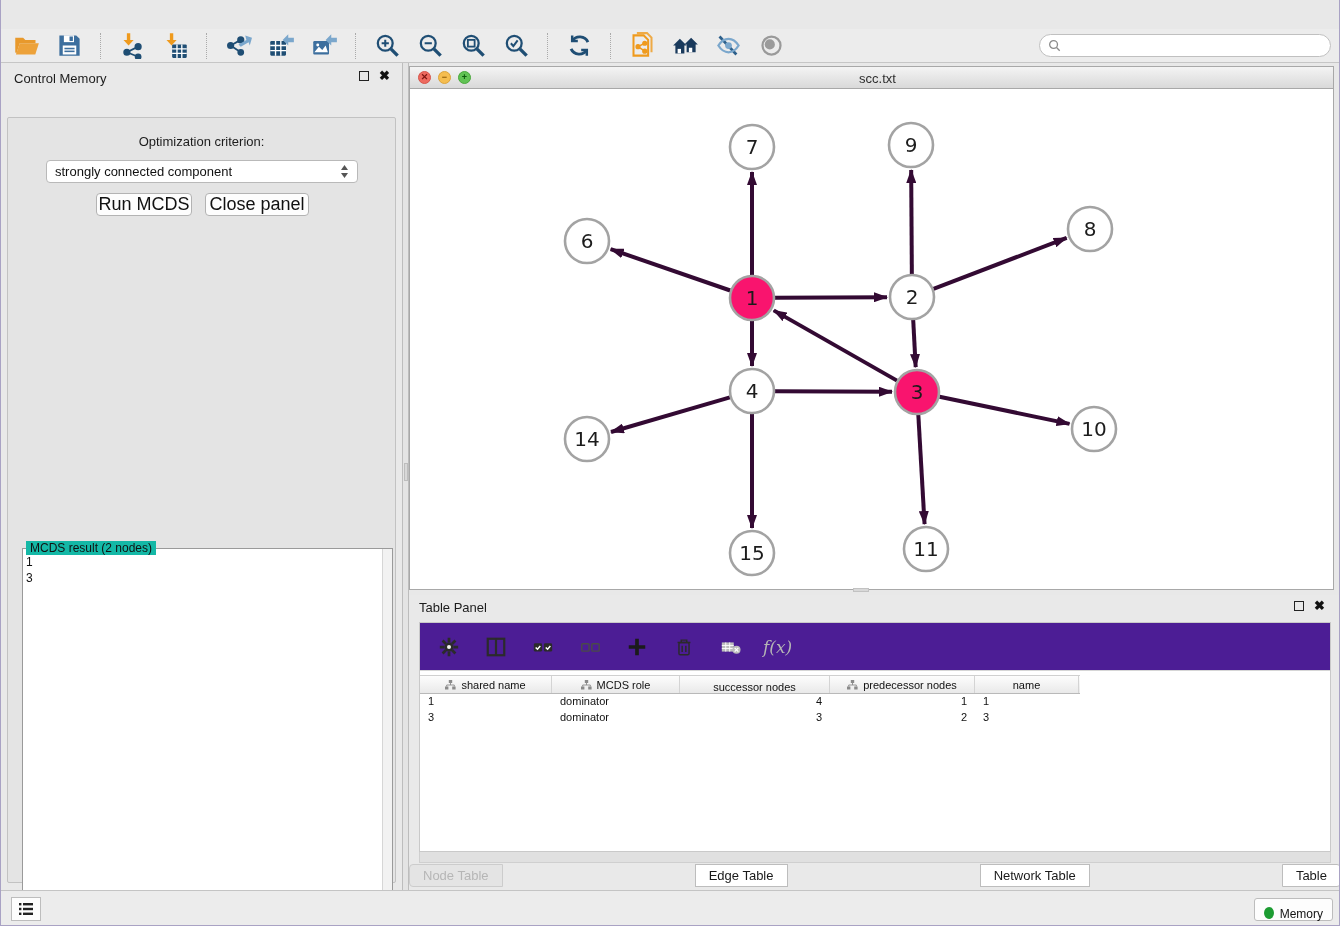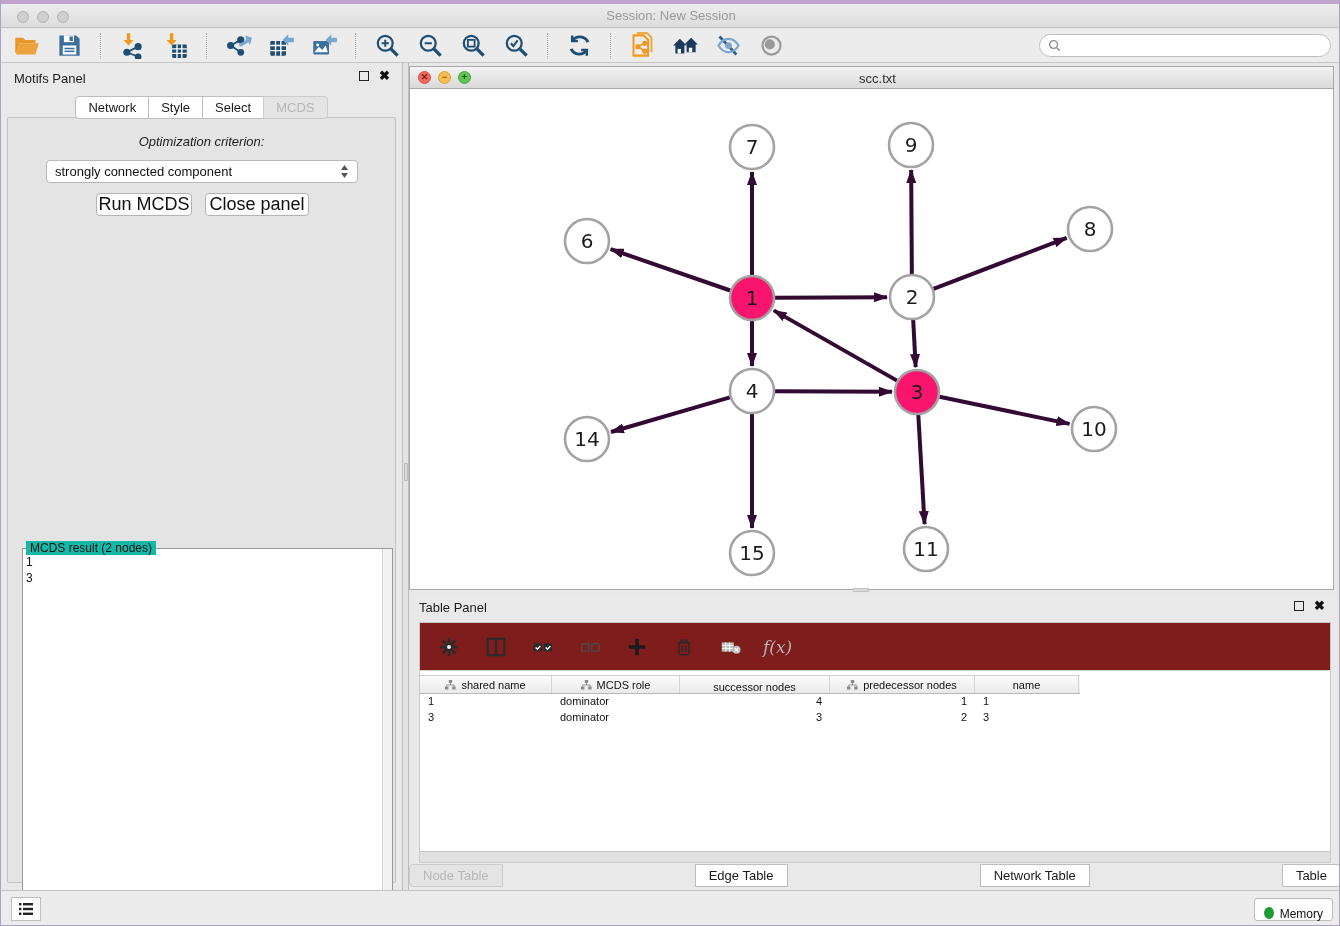--- a/index.html
+++ b/index.html
@@ -39,21 +39,21 @@
 
   .cp-tabs { position:absolute; left:0; top:33px; width:100%; display:flex; justify-content:center; z-index:3; }
   .tab { border:1px solid #bdbdbd; background:#fff; color:#1a1a1a; font-size:13px; padding:3px 12px;
          margin-left:-1px; cursor:default; white-space:nowrap; }
   .tab:first-child { border-top-left-radius:4px; border-bottom-left-radius:4px; margin-left:0; }
   .tab:last-child { border-top-right-radius:4px; border-bottom-right-radius:4px; }
   .tab.active { background:#e4e4e4; color:#b6b6b6; border-color:#cccccc; }
 
   .cp-body { position:absolute; left:6px; top:54px; width:389px; height:766px; background:#e4e4e4;
              border:1px solid #c2c2c2; border-radius:2px; }
-  .opt-label { position:absolute; left:0; top:16px; width:100%; text-align:center; font-size:13px; color:#1c1c1c;font-style:italic; }
+  .opt-label { position:absolute; left:0; top:16px; width:100%; text-align:center; font-size:13px; color:#1c1c1c; }
   .criterion { position:absolute; left:38px; top:42px; width:312px; height:23px; background:#fff;
                border:1px solid #b9b9b9; border-radius:4px; display:flex; align-items:center;
                padding:0 8px; font-size:13px; color:#111; }
   .criterion .chev { margin-left:auto; display:flex; flex-direction:column; gap:1px; }
   .btn { position:absolute; height:23px; background:#fdfdfd; border:1px solid #b3b3b3; border-radius:4px;
          font-size:18px; color:#111; display:flex; align-items:center; justify-content:center; cursor:default; }
   .btn-run { left:88px; top:75px; width:96px; }
   .btn-close { left:197px; top:75px; width:104px; }
 
   .mcds-fieldset { position:absolute; left:14px; top:430px; width:371px; height:381px; }
@@ -83,21 +83,21 @@
   .net-title { position:absolute; left:12px; right:0; top:4px; text-align:center; font-size:13px; color:#2e2e2e; }
   .net-content { position:absolute; left:0; top:22px; width:923px; height:500px; background:#fff; }
   .net-content svg { width:100%; height:100%; display:block; }
 
   
   .table-panel { position:absolute; left:408px; top:595px; width:932px; height:295px; background:#e9e9e9; }
   .tp-head-title { position:absolute; left:10px; top:5px; font-size:13px; color:#1c1c1c; }
   .tp-head-icons { position:absolute; right:16px; top:6px; display:flex; gap:10px; align-items:center; }
   .tp-frame { position:absolute; left:10px; top:27px; width:912px; height:230px; background:#fff;
               border:1px solid #c9c9c9; }
-  .tp-toolbar { position:absolute; left:0; top:0; width:100%; height:48px; background:#7f1d1d;
+  .tp-toolbar { position:absolute; left:0; top:0; width:100%; height:48px; background:#4c1d95;
                 border-bottom:1px solid #d6d6d6; display:flex; align-items:center; padding:0 14px; gap:17px; }
   .tp-toolbar .tbtn svg { width:22px; height:22px; }
   .fx-label { font-size:17px; color:#b5b5b5; font-family:"DejaVu Serif",serif; font-style:italic; }
 
   .grid-table { position:absolute; left:0; top:52px; width:660px; font-size:11px; color:#111; }
   .grid-header { display:flex; height:19px; background:linear-gradient(#fdfdfd,#e9e9e9);
                  border-top:1px solid #d0d0d0; border-bottom:1px solid #b9b9b9; }
   .grid-hcell { display:flex; align-items:center; justify-content:center; gap:5px;
                 border-right:1px solid #d4d4d4; height:100%; cursor:default; }
   .grid-row { display:flex; height:16px; }
@@ -118,29 +118,20 @@
   .memory-btn { position:absolute; right:8px; top:7px; height:23px; padding:8px 9px; background:#fdfdfd;
                 border:1px solid #bdbdbd; border-radius:3px; display:flex; align-items:flex-start; gap:6px;
                 font-size:12px; color:#111; }
   .mem-dot { width:10px; height:12px; border-radius:50%; background:#1c9c32; }
 </style>
 </head>
 <body>
 
 <div id="app">
 
-  <div class="titlebar">
-    <div class="purple-strip"></div>
-    <div class="traffic">
-      <div class="tl-dot"></div>
-      <div class="tl-dot"></div>
-      <div class="tl-dot"></div>
-    </div>
-    <div class="win-title">Session: New Session</div>
-  </div>
 
   <div class="toolbar">
     <div class="tbtn">
       <svg viewBox="0 0 24 24">
           <path d="M2 5h7l2 2h9v3H6L3 19 2 18z" fill="#e8992c"></path>
           <path d="M6 10h17l-3.2 10H2.6z" fill="#eda23a"></path>
         </svg>
     </div>
     <div class="tbtn">
       <svg viewBox="0 0 24 24">
@@ -280,32 +271,26 @@
       <svg width="13" height="13" viewBox="0 0 14 14">
           <circle cx="6" cy="6" r="4.2" fill="none" stroke="#8a8a8a" stroke-width="1.4"></circle>
           <path d="M9.2 9.2l3.4 3.4" stroke="#8a8a8a" stroke-width="1.4"></path>
         </svg>
       <input type="text" placeholder="" style="">
     </div>
   </div>
 
   <div class="control-panel">
     <div class="panel-head">
-      <div class="ph-title">Motifs Panel</div>
+      <div class="ph-title">Control Memory</div>
       <div class="ph-icons">
         <div class="float-ico"></div>
         <div class="close-ico">✖</div>
       </div>
     </div>
-    <div class="cp-tabs" id="cp-tabs">
-        <div class="tab">Network</div>
-        <div class="tab">Style</div>
-        <div class="tab">Select</div>
-        <div class="tab active">MCDS</div>
-      </div>
     <div class="cp-body">
       <div class="opt-label">Optimization criterion:</div>
       <div class="criterion">
         <span>strongly connected component</span>
         <span class="chev">
           <svg width="9" height="6" viewBox="0 0 9 6">
               <path d="M4.5 0L8 5H1z" fill="#555"></path>
             </svg>
           <svg width="9" height="6" viewBox="0 0 9 6">
               <path d="M4.5 6L1 1h7z" fill="#555"></path>

